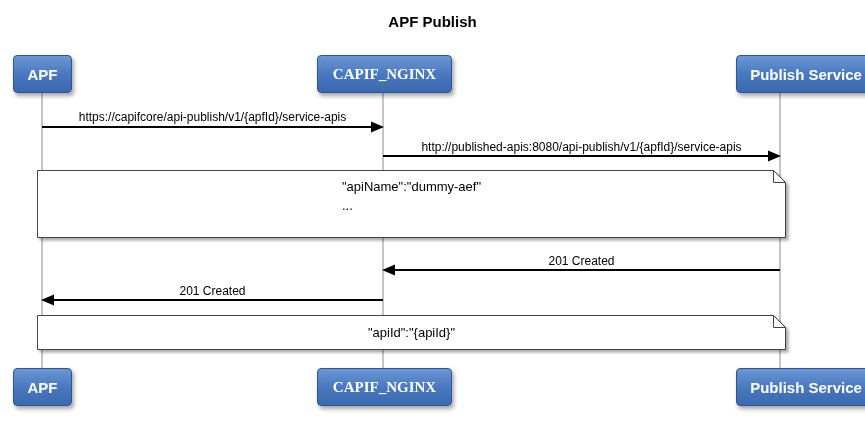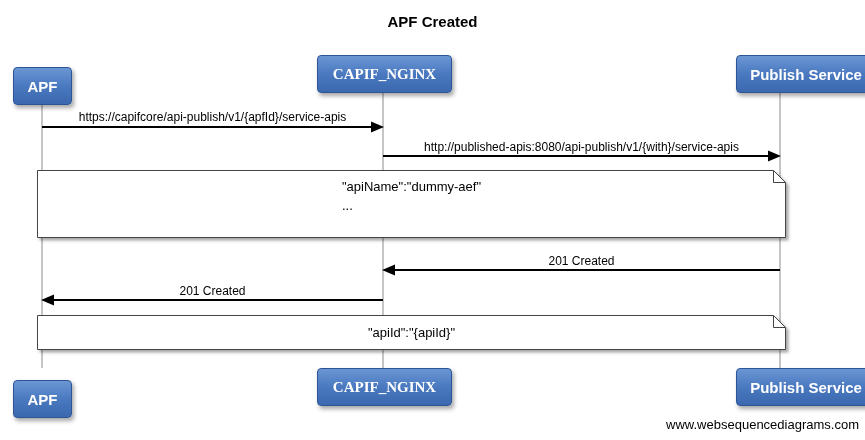--- a/index.html
+++ b/index.html
@@ -20,21 +20,21 @@
 
   .actor {
     position:absolute; height:36px;
     display:flex; align-items:center; justify-content:center;
     color:#ffffff; font-weight:bold; font-size:15px;
     background:linear-gradient(180deg,#6b96d4 0%, #4a79c0 50%, #3b68af 100%);
     border:1px solid #2d5596; border-radius:4px;
     box-shadow:2px 3px 4px rgba(0,0,0,0.35);
     white-space:nowrap;
   }
-  .actor-apf      { left:13px;  width:57px;margin-top:12px; }
+  .actor-apf      { left:13px;  width:57px; }
   .actor-capif    { left:317px; width:133px;font-family:Liberation Serif, serif; }
   .actor-publish  { left:736px; width:138px; }
   .actor-top      { top:55px; }
   .actor-bottom   { top:368px; }
 
   .msg-label {
     position:absolute; font-size:12px; text-align:center; white-space:nowrap;
   }
   .msg1-label { left:42px;  width:341px; top:110px; }
   .msg2-label { left:383px; width:397px; top:140px; }
@@ -96,40 +96,39 @@
     <g>
       <path class="note-shape" filter="url(#noteShadow)" d="M37.5,170.5 L773.5,170.5 L785.5,182.5 L785.5,237.5 L37.5,237.5 Z"></path>
       <path class="note-fold" d="M773.5,170.5 L773.5,182.5 L785.5,182.5"></path>
     </g>
     <g>
       <path class="note-shape" filter="url(#noteShadow)" d="M37.5,315.5 L773.5,315.5 L785.5,327.5 L785.5,349.5 L37.5,349.5 Z"></path>
       <path class="note-fold" d="M773.5,315.5 L773.5,327.5 L785.5,327.5"></path>
     </g>
   </svg>
 
-  <div class="diagram-title">APF Created</div>
+  <div class="diagram-title">APF Publish</div>
 
   <div class="actor actor-top actor-apf">APF</div>
   <div class="actor actor-top actor-capif">CAPIF_NGINX</div>
   <div class="actor actor-top actor-publish">Publish Service</div>
 
   <div class="msg-label msg1-label">https://capifcore/api-publish/v1/{apfId}/service-apis</div>
-  <div class="msg-label msg2-label">http://published-apis:8080/api-publish/v1/{with}/service-apis</div>
+  <div class="msg-label msg2-label">http://published-apis:8080/api-publish/v1/{apfId}/service-apis</div>
   <div class="msg-label msg3-label">201 Created</div>
   <div class="msg-label msg4-label">201 Created</div>
 
   <div class="note-text note1-text">
     <div class="note-inner">
       <div>"apiName":"dummy-aef"</div>
       <div>...</div>
     </div>
   </div>
   <div class="note-text note2-text">
     <span>"apiId":"{apiId}"</span>
   </div>
 
   <div class="actor actor-bottom actor-apf">APF</div>
   <div class="actor actor-bottom actor-capif">CAPIF_NGINX</div>
   <div class="actor actor-bottom actor-publish">Publish Service</div>
 
-  <div class="footer">www.websequencediagrams.com</div>
 
 </div>
 
 </body></html>

